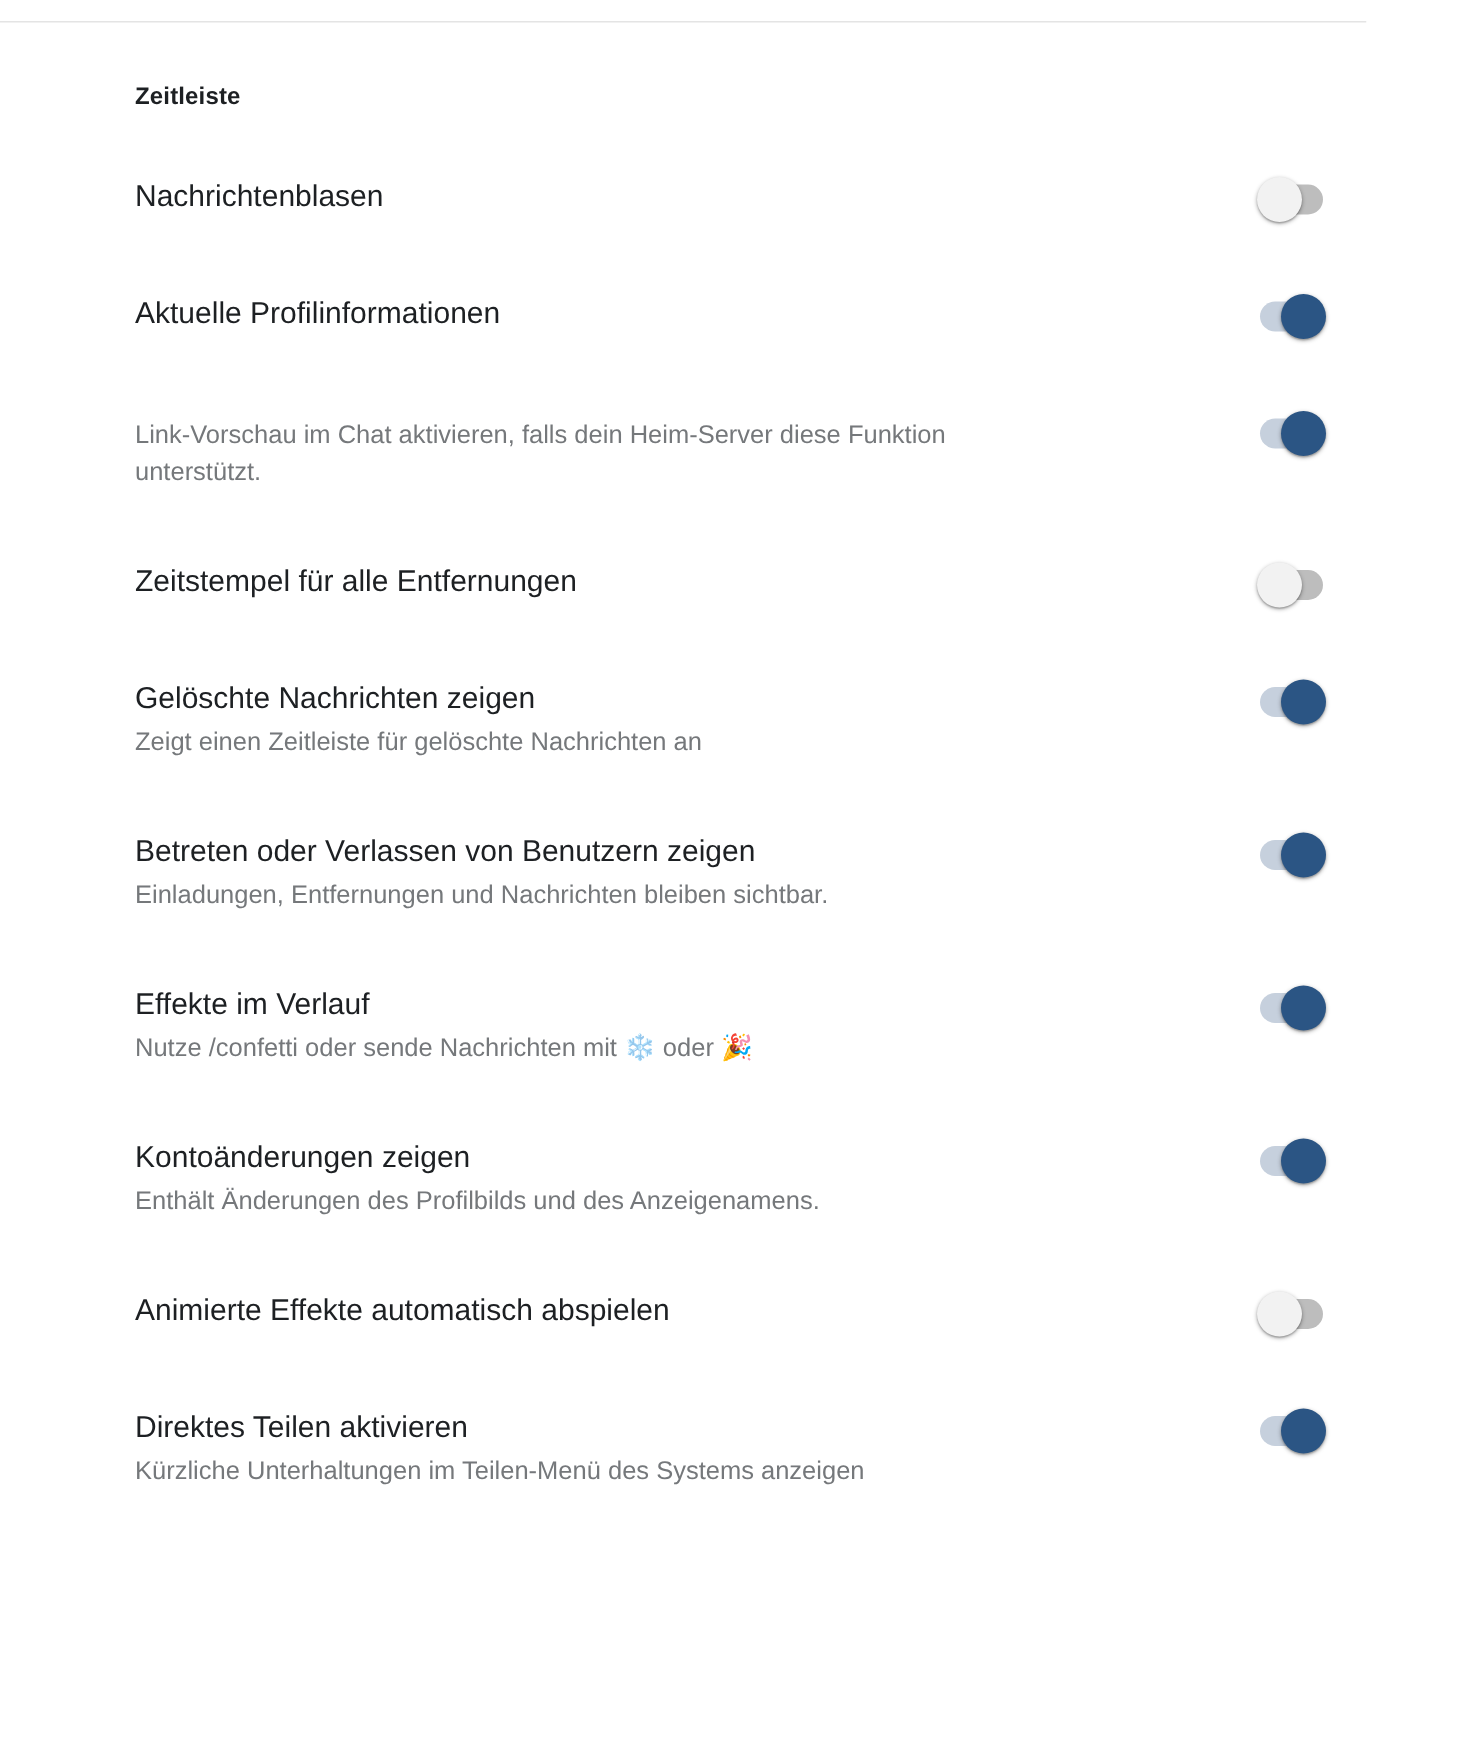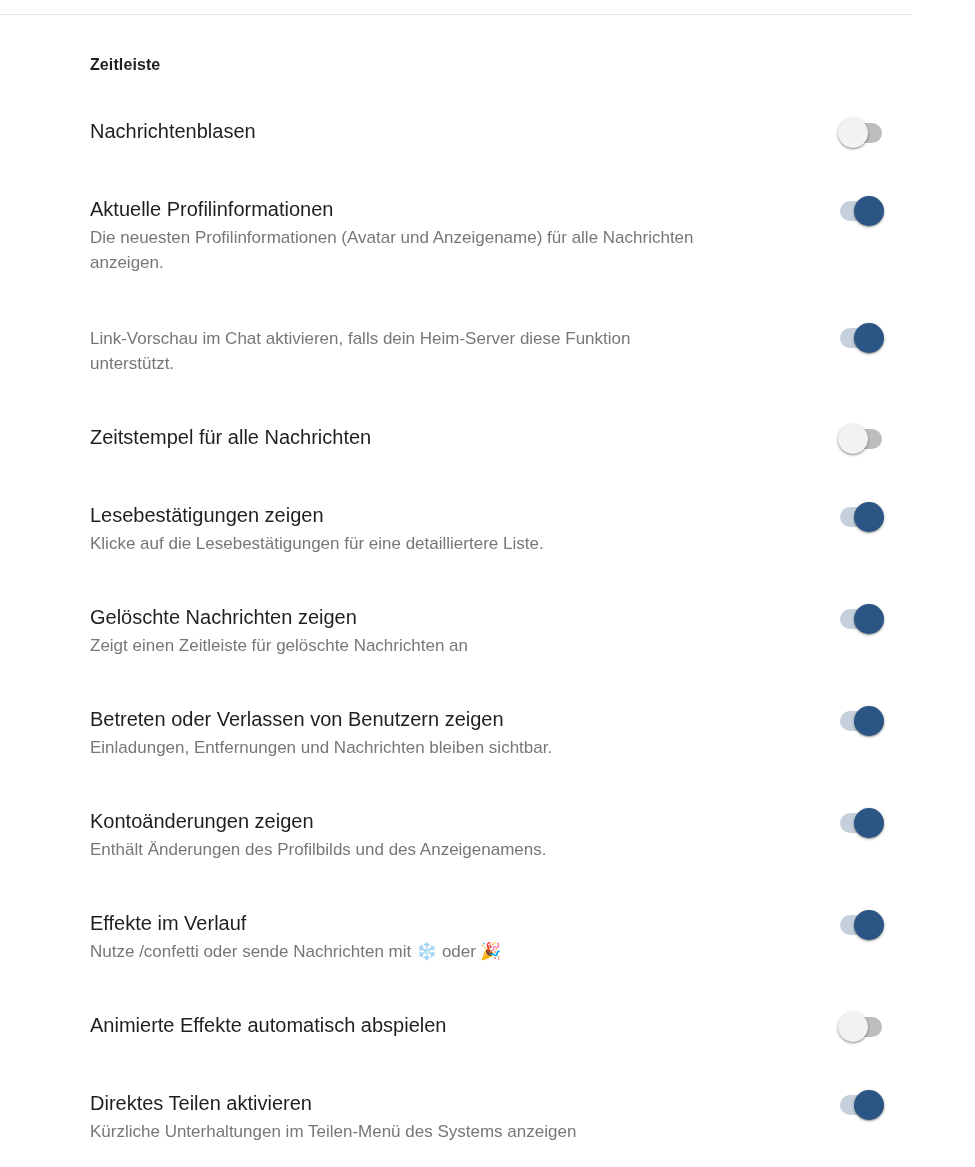--- a/index.html
+++ b/index.html
@@ -104,59 +104,48 @@
     </div>
     <div class="switch off" aria-checked="false">
       <div class="track"></div>
       <div class="thumb"></div>
     </div>
   </div>
 
   <div class="row">
     <div class="row-text">
       <div class="row-title">Aktuelle Profilinformationen</div>
-      <div class="row-subtitle">Die neuesten Profilinformationen (Avatar und Anzeigename) für alle Nachrichten anzeigen.</div>
     </div>
     <div class="switch on" aria-checked="true">
       <div class="track"></div>
       <div class="thumb"></div>
     </div>
   </div>
 
   <div class="row">
     <div class="row-text">
       <div class="row-subtitle">Link-Vorschau im Chat aktivieren, falls dein Heim-Server diese Funktion unterstützt.</div>
     </div>
     <div class="switch on" aria-checked="true">
       <div class="track"></div>
       <div class="thumb"></div>
     </div>
   </div>
 
   <div class="row">
     <div class="row-text">
-      <div class="row-title">Zeitstempel für alle Nachrichten</div>
+      <div class="row-title">Zeitstempel für alle Entfernungen</div>
 
     </div>
     <div class="switch off" aria-checked="false">
       <div class="track"></div>
       <div class="thumb"></div>
     </div>
   </div>
 
-  <div class="row">
-    <div class="row-text">
-      <div class="row-title">Lesebestätigungen zeigen</div>
-      <div class="row-subtitle">Klicke auf die Lesebestätigungen für eine detailliertere Liste.</div>
-    </div>
-    <div class="switch on" aria-checked="true">
-      <div class="track"></div>
-      <div class="thumb"></div>
-    </div>
-  </div>
 
   <div class="row">
     <div class="row-text">
       <div class="row-title">Gelöschte Nachrichten zeigen</div>
       <div class="row-subtitle">Zeigt einen Zeitleiste für gelöschte Nachrichten an</div>
     </div>
     <div class="switch on" aria-checked="true">
       <div class="track"></div>
       <div class="thumb"></div>
     </div>
@@ -168,42 +157,42 @@
       <div class="row-subtitle">Einladungen, Entfernungen und Nachrichten bleiben sichtbar.</div>
     </div>
     <div class="switch on" aria-checked="true">
       <div class="track"></div>
       <div class="thumb"></div>
     </div>
   </div>
 
   <div class="row">
     <div class="row-text">
+      <div class="row-title">Effekte im Verlauf</div>
+      <div class="row-subtitle">Nutze /confetti oder sende Nachrichten mit ❄️ oder 🎉</div>
+    </div>
+    <div class="switch on" aria-checked="true">
+      <div class="track"></div>
+      <div class="thumb"></div>
+    </div>
+  </div>
+
+  <div class="row">
+    <div class="row-text">
       <div class="row-title">Kontoänderungen zeigen</div>
       <div class="row-subtitle">Enthält Änderungen des Profilbilds und des Anzeigenamens.</div>
     </div>
     <div class="switch on" aria-checked="true">
       <div class="track"></div>
       <div class="thumb"></div>
     </div>
   </div>
 
   <div class="row">
     <div class="row-text">
-      <div class="row-title">Effekte im Verlauf</div>
-      <div class="row-subtitle">Nutze /confetti oder sende Nachrichten mit ❄️ oder 🎉</div>
-    </div>
-    <div class="switch on" aria-checked="true">
-      <div class="track"></div>
-      <div class="thumb"></div>
-    </div>
-  </div>
-
-  <div class="row">
-    <div class="row-text">
       <div class="row-title">Animierte Effekte automatisch abspielen</div>
     </div>
     <div class="switch off" aria-checked="false">
       <div class="track"></div>
       <div class="thumb"></div>
     </div>
   </div>
 
   <div class="row">
     <div class="row-text">

